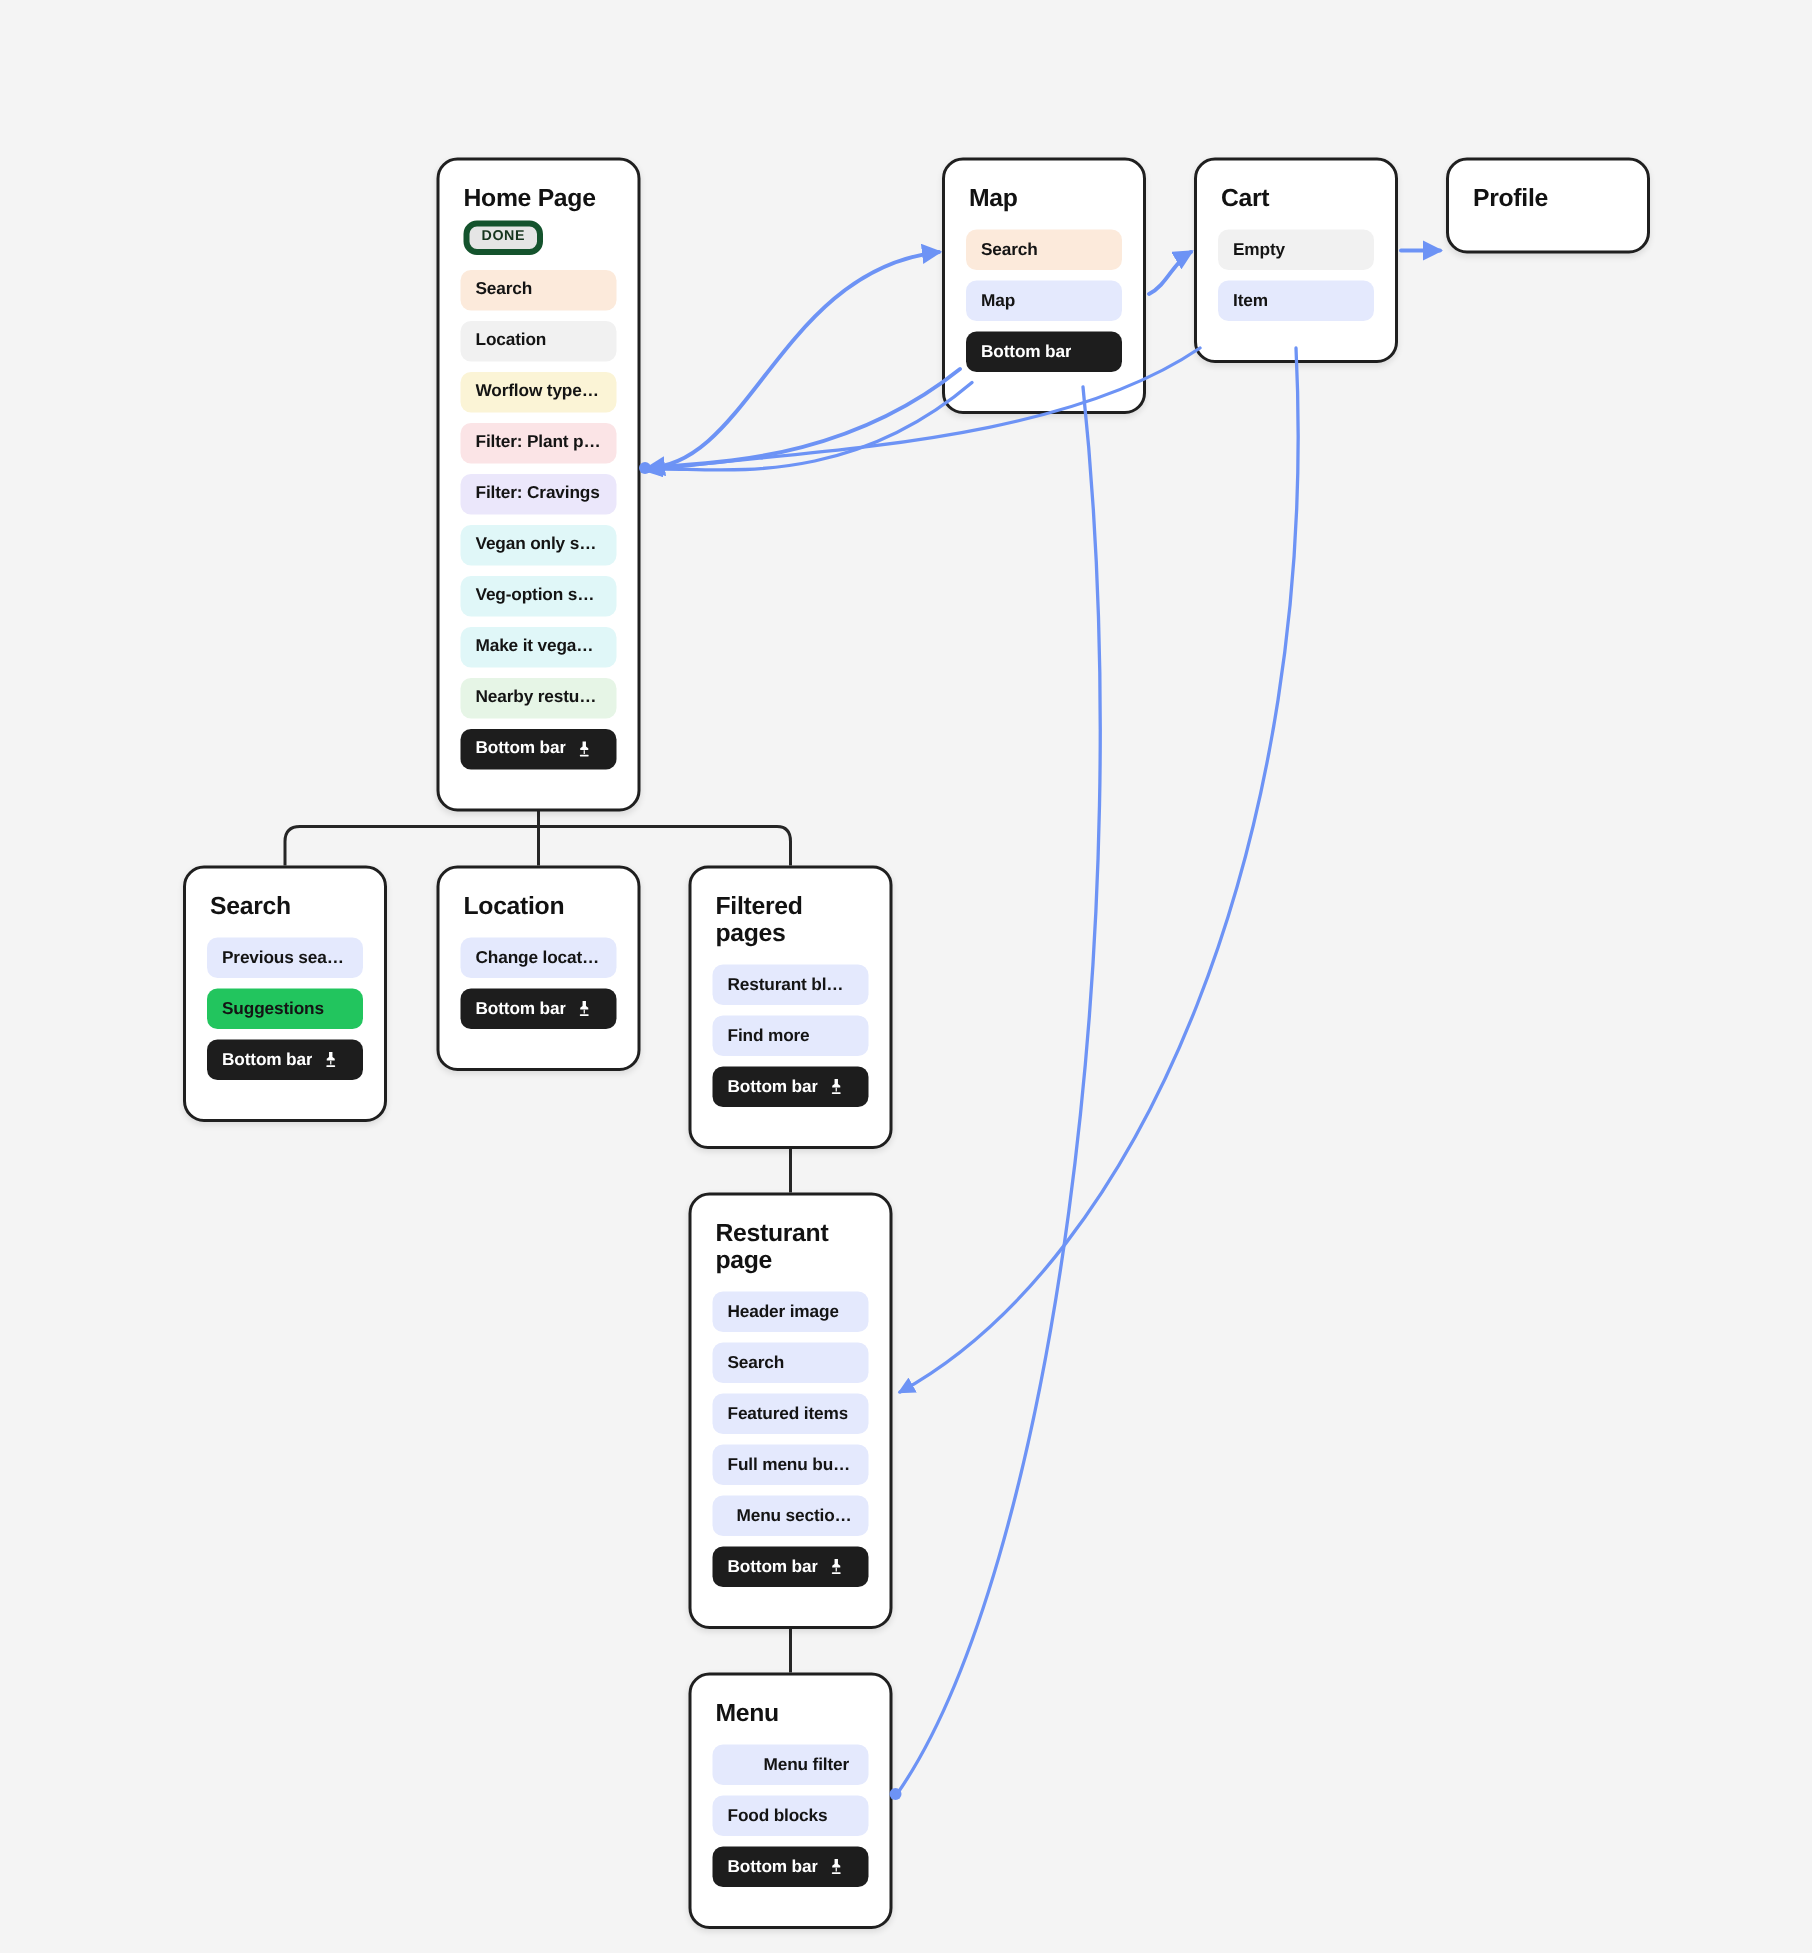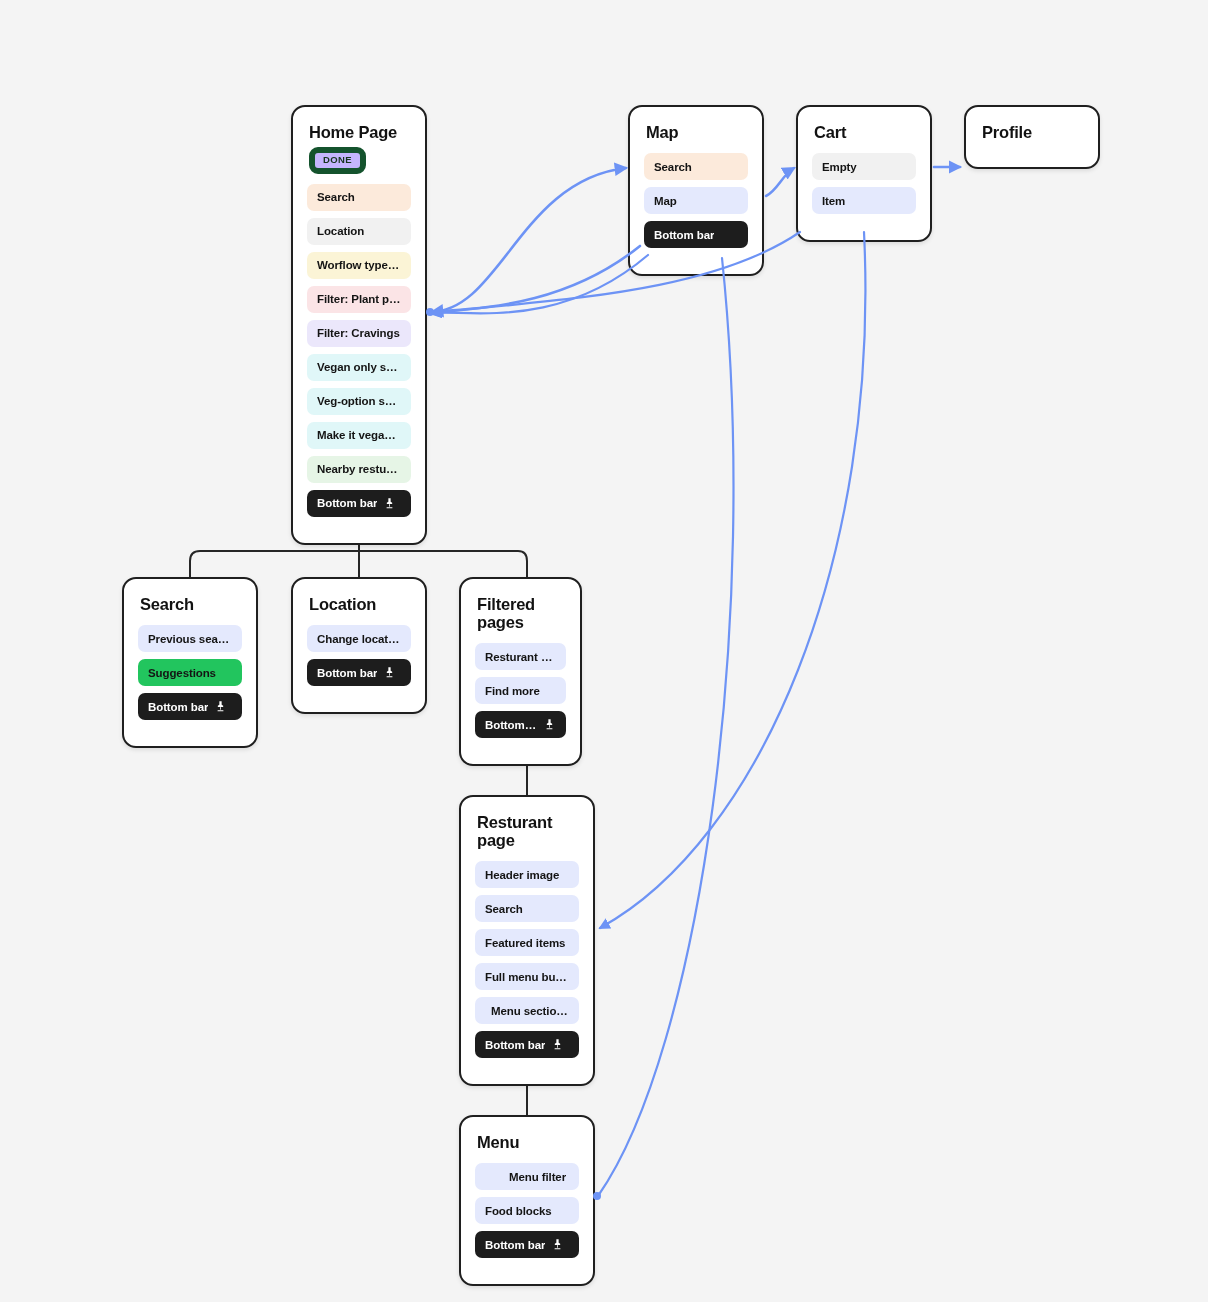--- a/index.html
+++ b/index.html
@@ -52,22 +52,22 @@
     margin: 2px 0 12px 2px;
     line-height: 1.1;
   }
   .badge-wrap { margin: -6px 0 10px 2px; }
   .badge {
     display: inline-block;
     font-size: 9.5px;
     font-weight: bold;
     letter-spacing: 0.4px;
     color: #16341d;
-    background: #c4b5fd;
-    border: 6px solid #14532d;
+    background: #e5e5e5;
+    border: 4px solid #14532d;
     border-radius: 9px;
     padding: 2px 8px 2px 8px;
     line-height: 1.1;
   }
   .rows { display: block; }
   .row {
     position: relative;
     border-radius: 7px;
     height: 27px;
     margin-bottom: 7px;
@@ -97,21 +97,21 @@
     display: inline-block;
   }
 
   
   #card-home      { left: 291px;  top: 105px;  width: 136px; }
   #card-map       { left: 628px;  top: 105px;  width: 136px; }
   #card-cart      { left: 796px;  top: 105px;  width: 136px; }
   #card-profile   { left: 964px;  top: 105px;  width: 136px; }
   #card-search    { left: 122px;  top: 577px;  width: 136px; }
   #card-location  { left: 291px;  top: 577px;  width: 136px; }
-  #card-filtered  { left: 459px;  top: 577px;  width: 123px; }
+  #card-filtered  { left: 459px;  top: 577px;  width: 136px; border-radius: 13px; }
   #card-restaurant{ left: 459px;  top: 795px;  width: 136px; }
   #card-menu      { left: 459px;  top: 1115px; width: 136px; }
 </style>
 </head>
 <body>
 
 <div id="canvas">
 
   <svg class="edges-tree" viewBox="0 0 1208 1302" xmlns="http://www.w3.org/2000/svg">
     <g fill="none" stroke="#262626" stroke-width="2">

